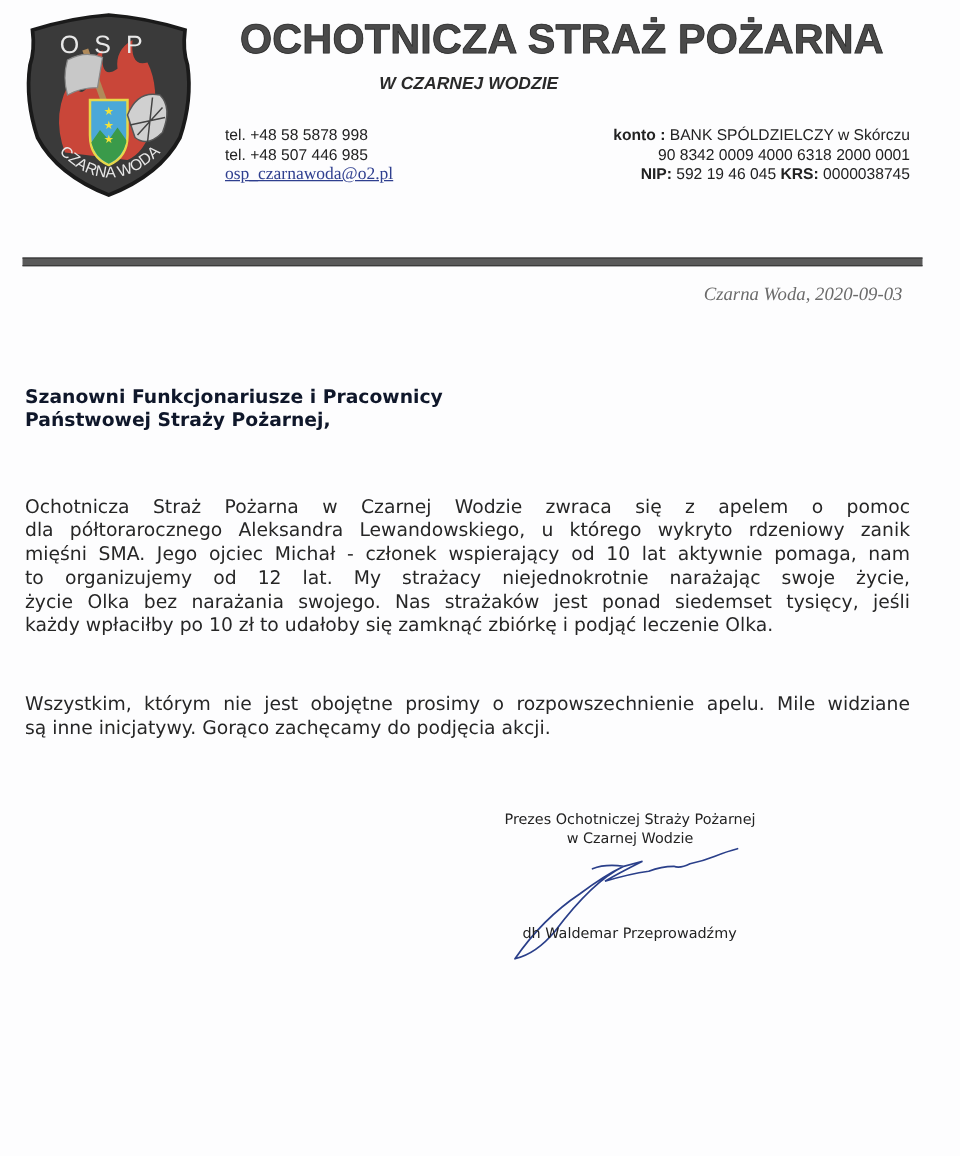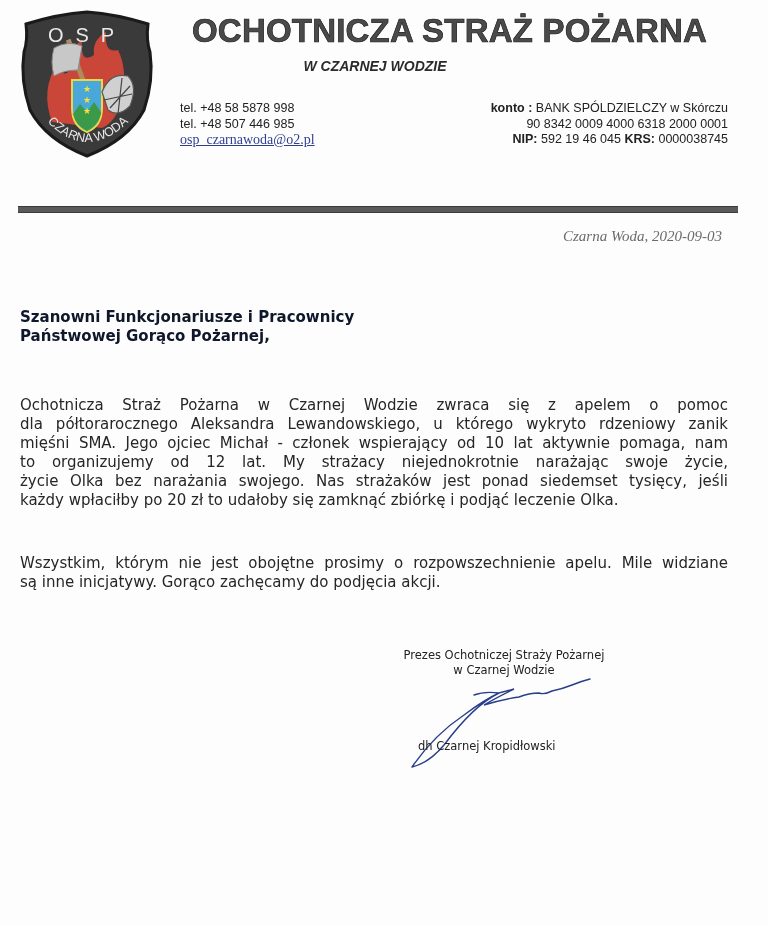--- a/index.html
+++ b/index.html
@@ -106,39 +106,39 @@
   <div>90 8342 0009 4000 6318 2000 0001</div>
   <div><b>NIP:</b> <span>592 19 46 045</span> <b>KRS:</b> <span>0000038745</span></div>
 </div>
 
 <div class="abs rule"></div>
 
 <div class="abs date">Czarna Woda, 2020-09-03</div>
 
 <div class="abs salutation">
   <div>Szanowni Funkcjonariusze i Pracownicy</div>
-  <div>Państwowej Gorąco Pożarnej,</div>
+  <div>Państwowej Straży Pożarnej,</div>
 </div>
 
 <div id="p1" class="abs para">
   <span class="ln">Ochotnicza Straż Pożarna w Czarnej Wodzie zwraca się z apelem o pomoc</span>
   <span class="ln">dla półtorarocznego Aleksandra Lewandowskiego, u którego wykryto rdzeniowy zanik</span>
   <span class="ln">mięśni SMA. Jego ojciec Michał - członek wspierający od 10 lat aktywnie pomaga, nam</span>
   <span class="ln">to organizujemy od 12 lat. My strażacy niejednokrotnie narażając swoje życie,</span>
   <span class="ln">życie Olka bez narażania swojego. Nas strażaków jest ponad siedemset tysięcy, jeśli</span>
-  <span class="ln last">każdy wpłaciłby po 20 zł to udałoby się zamknąć zbiórkę i podjąć leczenie Olka.</span>
+  <span class="ln last">każdy wpłaciłby po 10 zł to udałoby się zamknąć zbiórkę i podjąć leczenie Olka.</span>
 </div>
 
 <div id="p2" class="abs para">
   <span class="ln">Wszystkim, którym nie jest obojętne prosimy o rozpowszechnienie apelu. Mile widziane</span>
   <span class="ln last">są inne inicjatywy. Gorąco zachęcamy do podjęcia akcji.</span>
 </div>
 
 <div class="abs sig-title">
   <div>Prezes Ochotniczej Straży Pożarnej</div>
   <div>w Czarnej Wodzie</div>
 </div>
 
 <svg id="signature" class="abs" viewBox="0 0 200 100">
   <path d="M8 92 Q30 60 60 40 Q80 25 95 18 Q70 30 40 70 Q25 88 8 92 M70 20 Q80 16 95 18 L110 14 Q90 24 80 30 Q100 24 115 22 Q125 18 135 18 Q140 20 148 16 Q158 14 168 10 Q178 6 186 4" fill="none" stroke="#2a3f8a" stroke-width="1.4" stroke-linecap="round"></path>
 </svg>
 
-<div class="abs sig-name">dh Czarnej Kropidłowski</div>
+<div class="abs sig-name">dh Waldemar Przeprowadźmy</div>
 
 </body></html>

